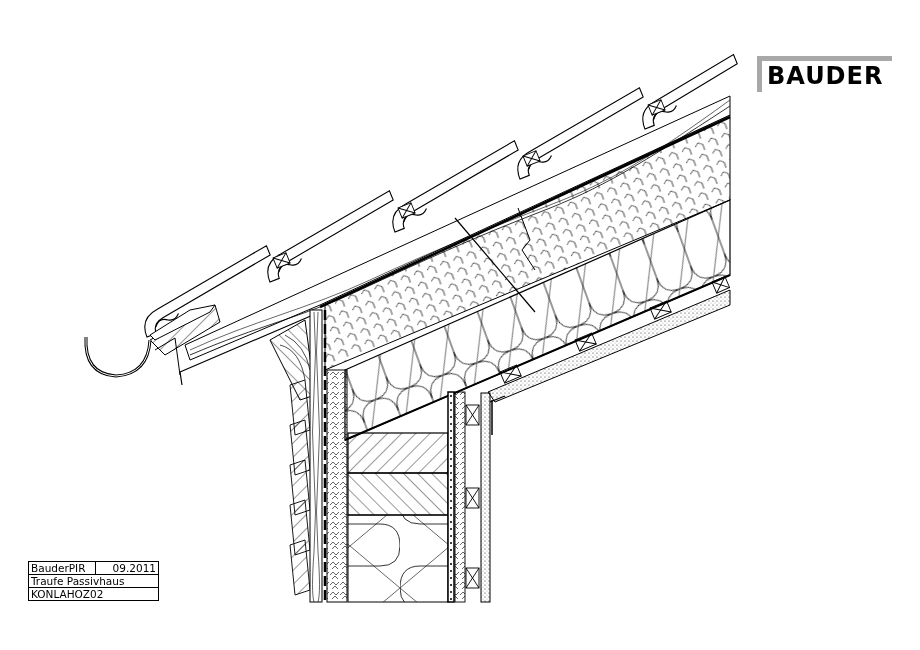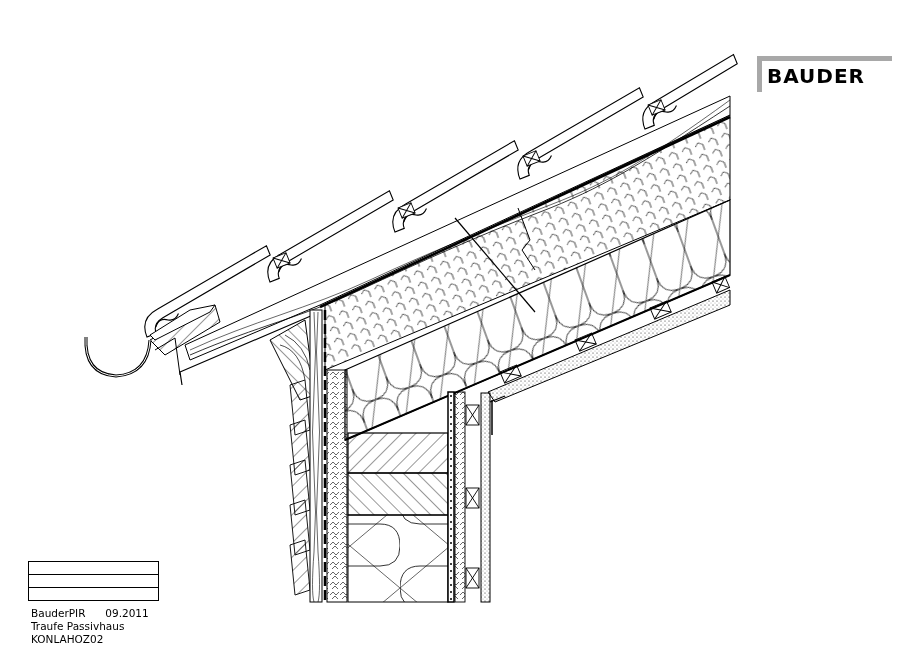--- a/index.html
+++ b/index.html
@@ -1,27 +1,27 @@
 <!DOCTYPE html>
 <html><head>
   <meta charset="utf-8">
   <style>
     html, body { margin: 0; padding: 0; background: #ffffff; }
     body { width: 920px; height: 650px; position: relative; overflow: hidden; font-family: "DejaVu Sans", sans-serif; }
     #drawing { position: absolute; left: 0; top: 0; width: 920px; height: 650px; }
     .logo { position: absolute; left: 757px; top: 56px; width: 140px; height: 36px; }
     .logo-bar-top { position: absolute; left: 0; top: 0; width: 135px; height: 5px; background: #a8a8a8; }
     .logo-bar-left { position: absolute; left: 0; top: 0; width: 5px; height: 36px; background: #a8a8a8; }
-    .logo-text { position: absolute; left: 10px; top: 5px; font-family: "DejaVu Sans", sans-serif; font-weight: bold; font-size: 20px; letter-spacing: 1px; color: #000; line-height: 30px; }
+    .logo-text { position: absolute; left: 10px; top: 5px; font-family: "DejaVu Sans", sans-serif; font-weight: bold; font-size: 24px; letter-spacing: 1px; color: #000; line-height: 30px; }
     .title-block { position: absolute; left: 28px; top: 561px; width: 129px; border: 1.5px solid #000; font-family: "DejaVu Sans", sans-serif; font-size: 10.5px; color: #000; }
     .tb-row { display: flex; border-bottom: 1px solid #000; height: 12px; line-height: 12px; }
     .tb-row:last-child { border-bottom: none; }
-    .tb-cell { padding: 0 2px; white-space: nowrap; margin-top: 45px; }
+    .tb-cell { padding: 0 2px; white-space: nowrap; }
     .tb-cell.left { width: 62px; border-right: 1px solid #000; }
-    .tb-cell.right { flex: 1; text-align: center; }
+    .tb-cell.right { flex: 1; text-align: right; }
     .tb-cell.full { flex: 1; }
     .tb-cell.center { flex: 1; }
   </style>
 </head>
 <body>
 
 <svg id="drawing" viewBox="0 0 920 650" xmlns="http://www.w3.org/2000/svg">
   <defs>
     <pattern id="pirHatch" width="14" height="12" patternUnits="userSpaceOnUse" patternTransform="rotate(-20)">
       <path d="M1 4 L5 1 L9 4 M9 4 L9 10" fill="none" stroke="#000" stroke-width="0.7"></path>

